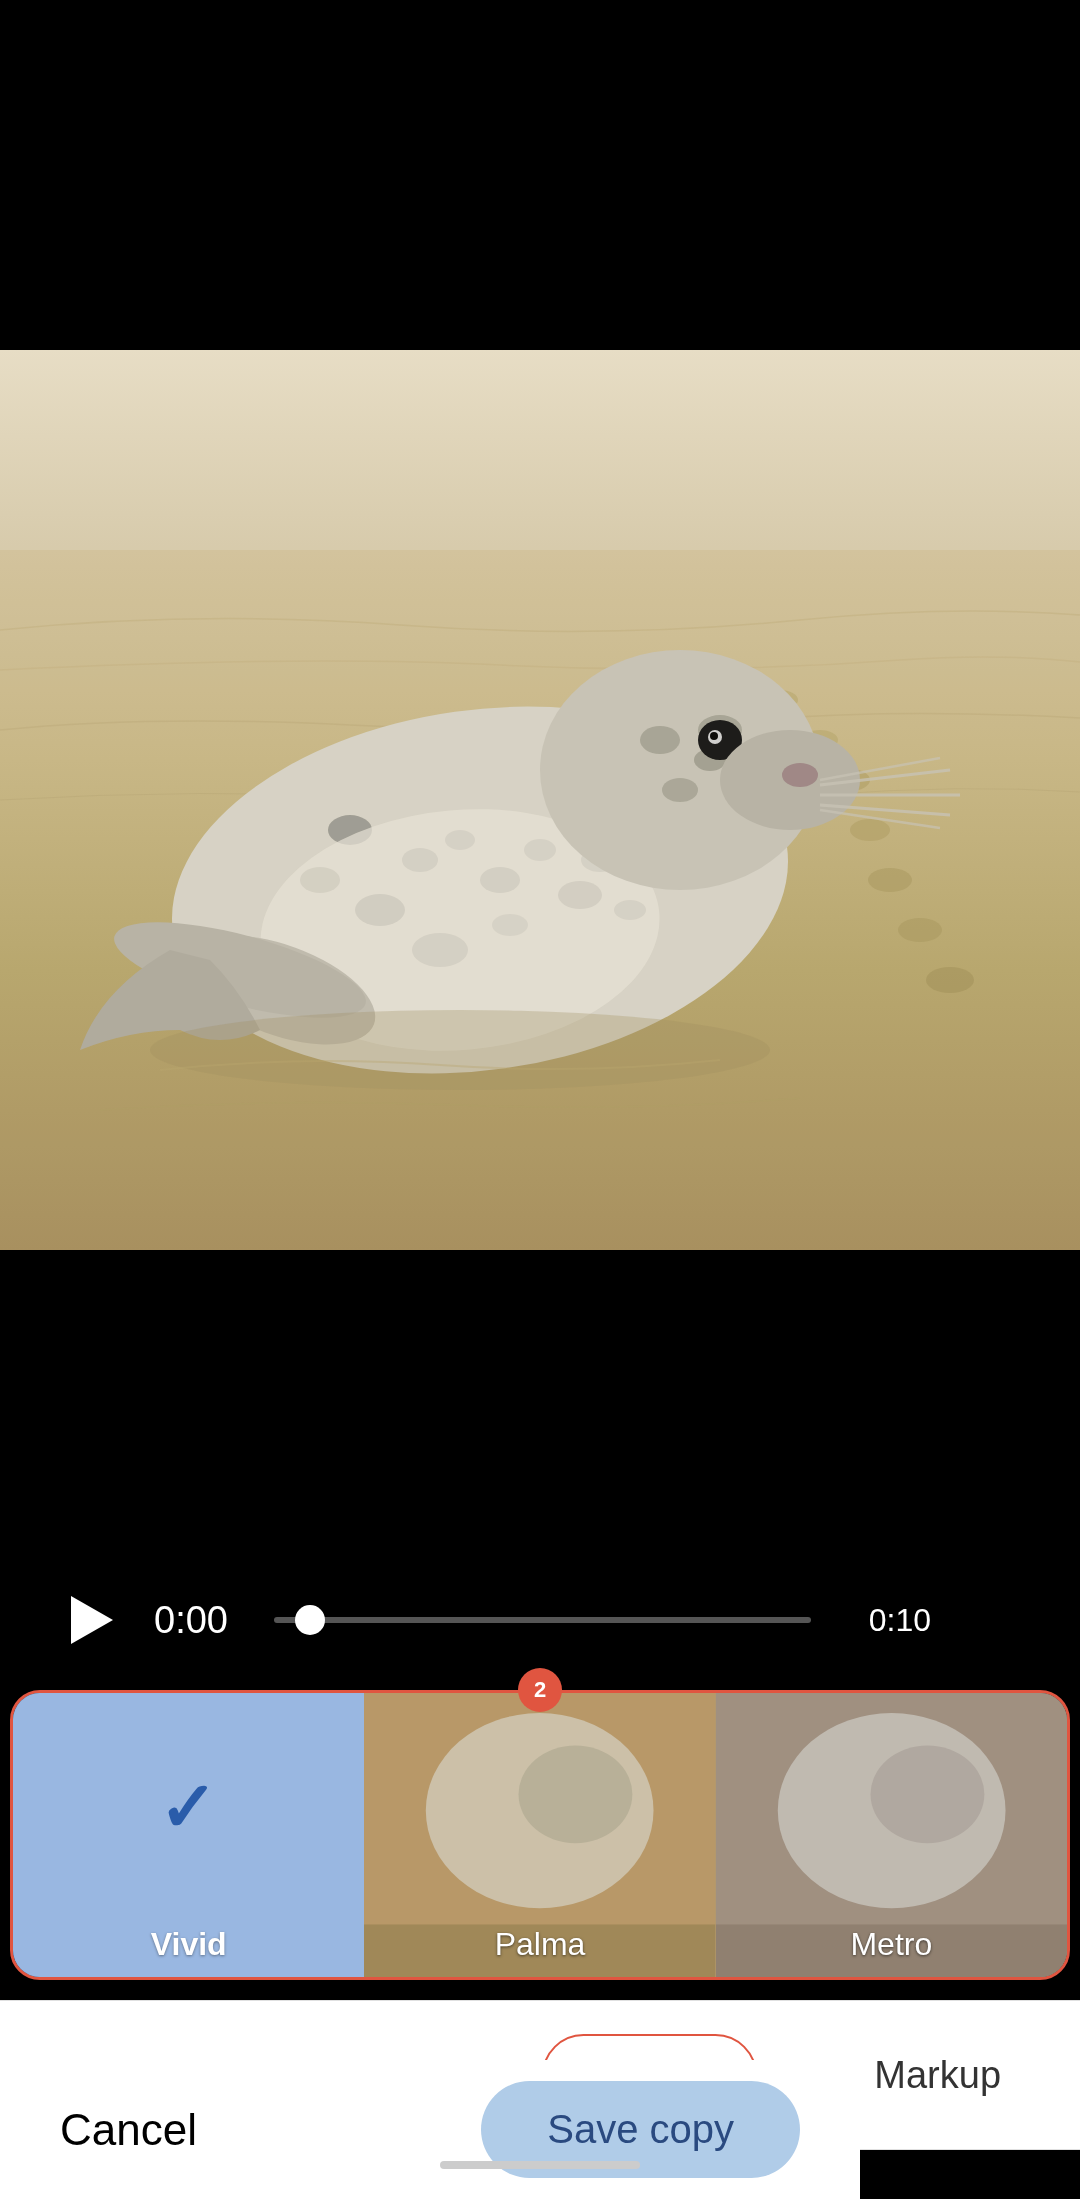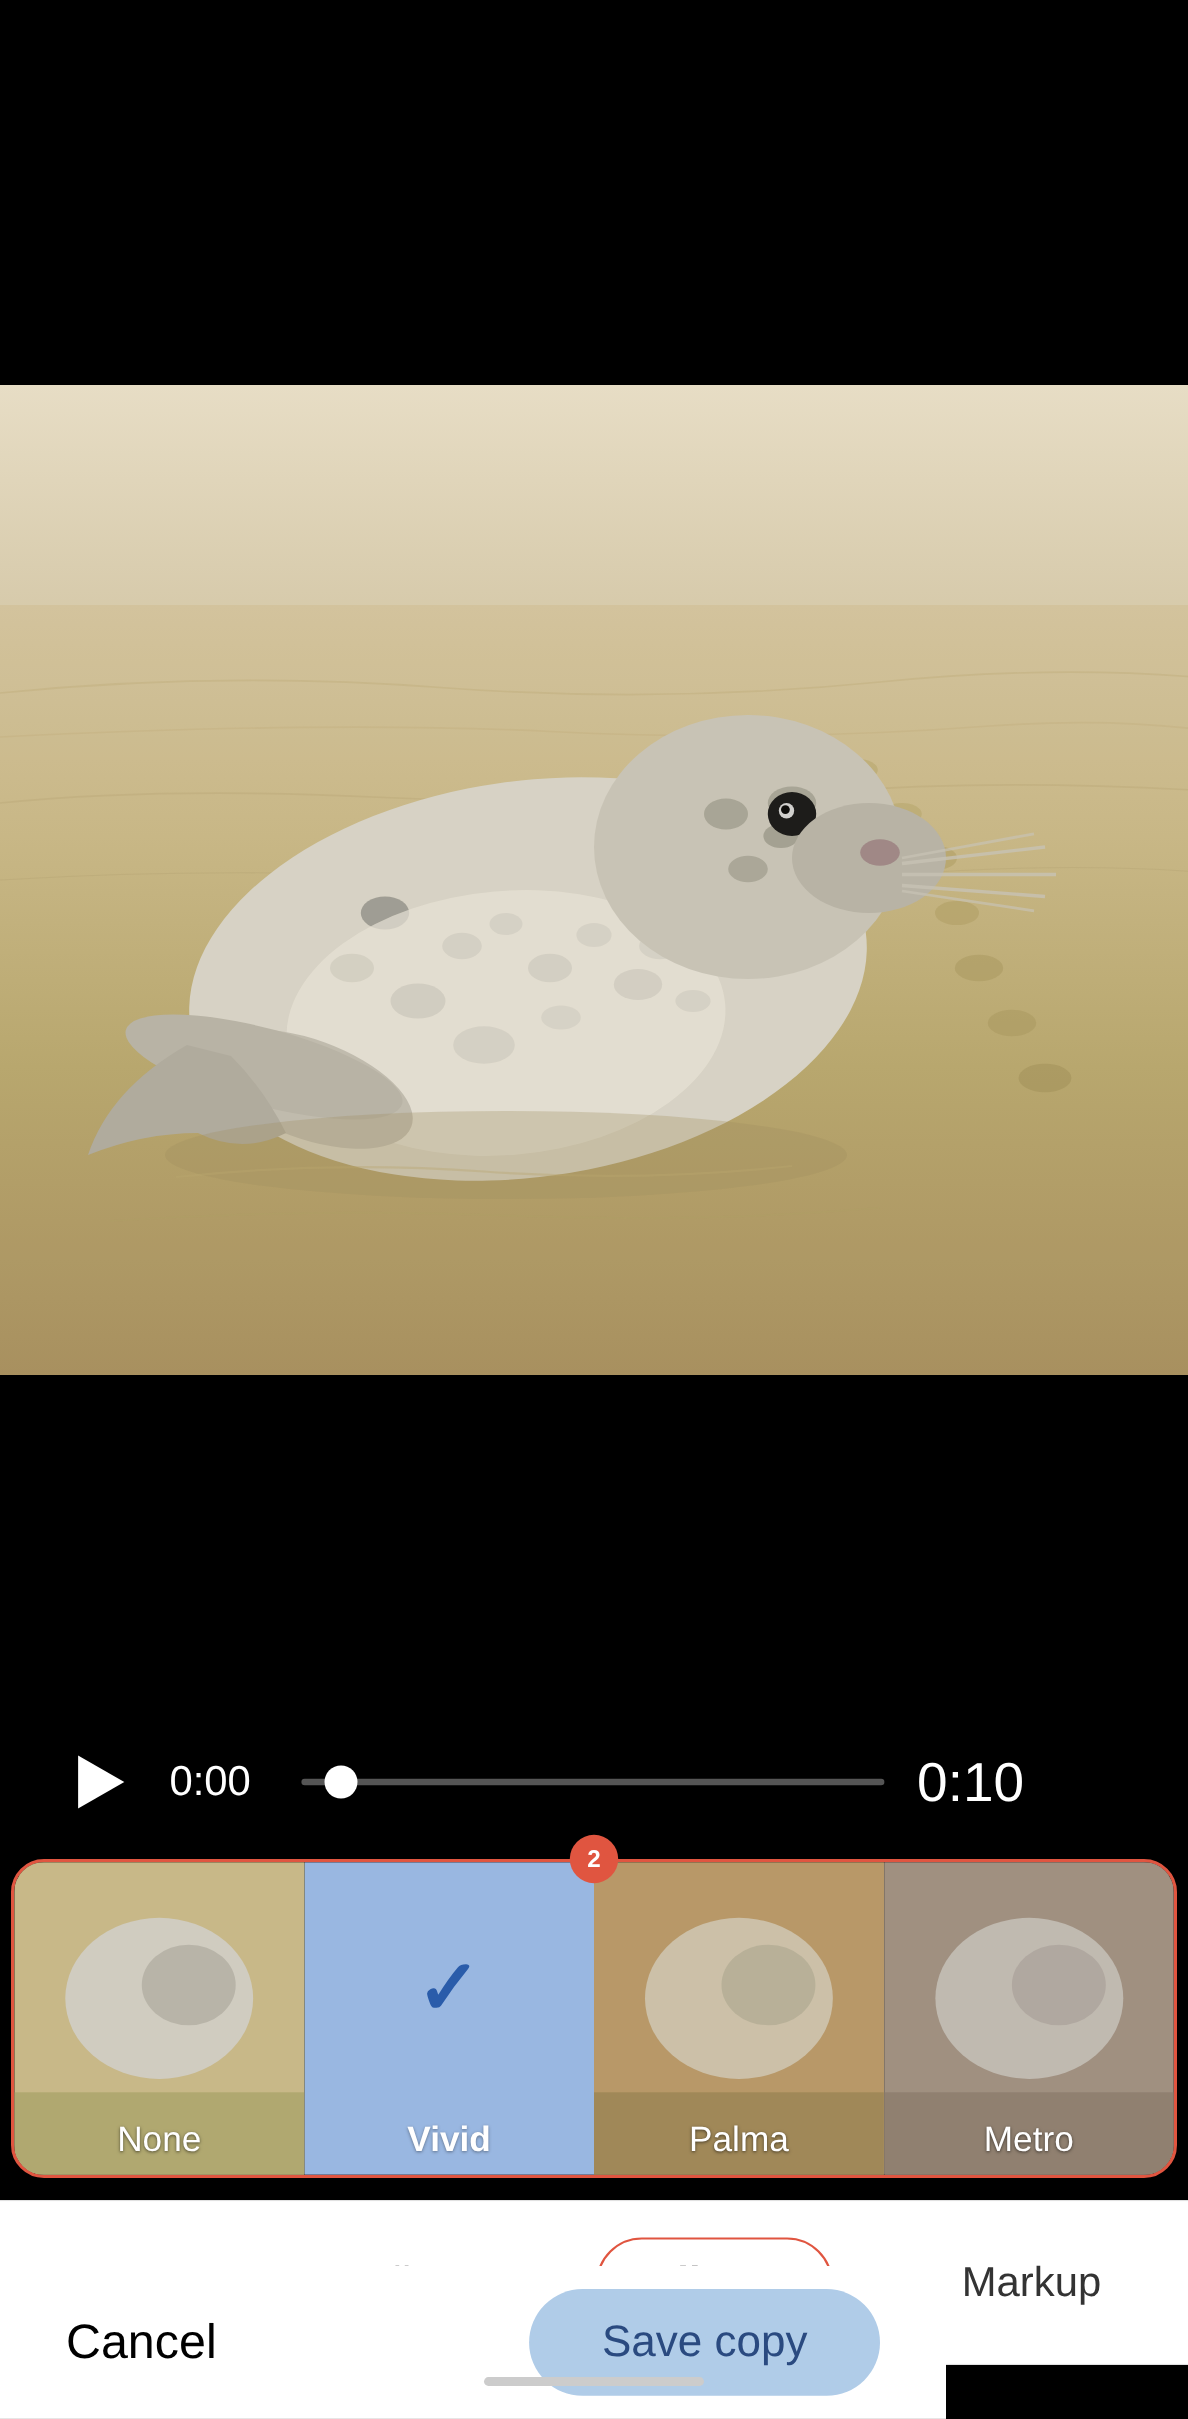--- a/index.html
+++ b/index.html
@@ -111,42 +111,32 @@
   <div style="width:64px;height:64px;display:flex;align-items:center;justify-content:center;cursor:pointer;">
     <div style="width:0;height:0;border-style:solid;border-width:24px 0 24px 42px;border-color:transparent transparent transparent #fff;"></div>
   </div>
 
   <span style="color:#fff;font-size:38px;font-weight:400;min-width:90px;">0:00</span>
 
   <div style="flex:1;height:6px;background:#555;border-radius:3px;position:relative;">
     <div style="width:30px;height:30px;background:#fff;border-radius:50%;position:absolute;top:50%;left:4%;transform:translateY(-50%);"></div>
   </div>
 
-  <span style="color:#fff;font-size:50px;font-weight:400;min-width:90px;text-align:right;">0:10</span>
+  <span style="color:#fff;font-size:32px;font-weight:400;min-width:90px;text-align:right;">0:10</span>
 </div>
 
 <div style="position:absolute;top:1690px;left:10px;width:1060px;">
 
   <div style="position:absolute;top:-22px;left:50%;transform:translateX(-50%);
               width:44px;height:44px;background:#e05540;border-radius:50%;
               display:flex;align-items:center;justify-content:center;
               color:#fff;font-size:22px;font-weight:700;z-index:20;">2</div>
 
   <div style="display:flex;border:3.5px solid #e05540;border-radius:30px;overflow:hidden;height:290px;">
 
-    <div style="flex:1;position:relative;overflow:hidden;cursor:pointer;background:#b0a878;">
-      <svg width="100%" height="100%" viewBox="0 0 216 290" preserveAspectRatio="xMidYMid slice">
-        <rect width="216" height="290" fill="#c8b888"></rect>
-        <ellipse cx="108" cy="130" rx="70" ry="60" fill="#d0ccc0"></ellipse>
-        <ellipse cx="130" cy="120" rx="35" ry="30" fill="#b8b4a8"></ellipse>
-        <rect y="200" width="216" height="90" fill="#b0a870"></rect>
-      </svg>
-      <div style="position:absolute;bottom:14px;left:0;right:0;text-align:center;
-                  color:#fff;font-size:32px;font-weight:500;text-shadow:0 1px 3px rgba(0,0,0,0.6);">None</div>
-    </div>
 
 
     <div style="flex:1;position:relative;overflow:hidden;cursor:pointer;background:rgba(140,180,240,0.8);">
       <svg width="100%" height="100%" viewBox="0 0 216 290" preserveAspectRatio="xMidYMid slice">
         <rect width="216" height="290" fill="rgba(160,190,230,0.85)"></rect>
       </svg>
       
       <div style="position:absolute;top:40%;left:50%;transform:translate(-50%,-50%);
                   color:#2a5caa;font-size:70px;font-weight:700;line-height:1;">✓</div>
       <div style="position:absolute;bottom:14px;left:0;right:0;text-align:center;

